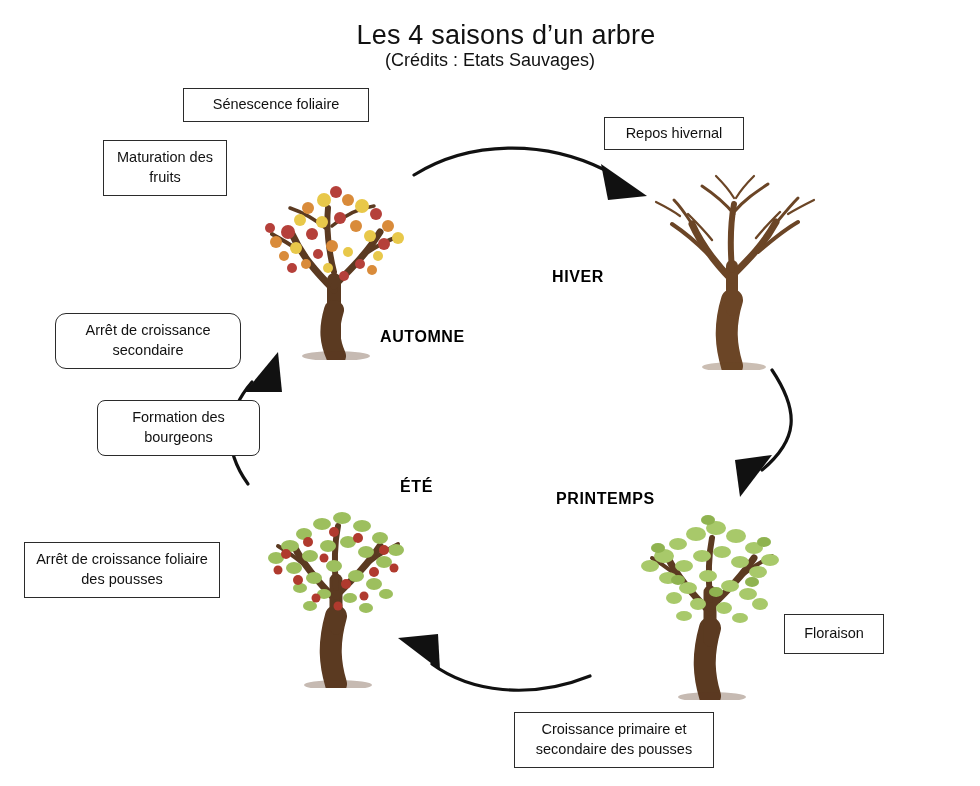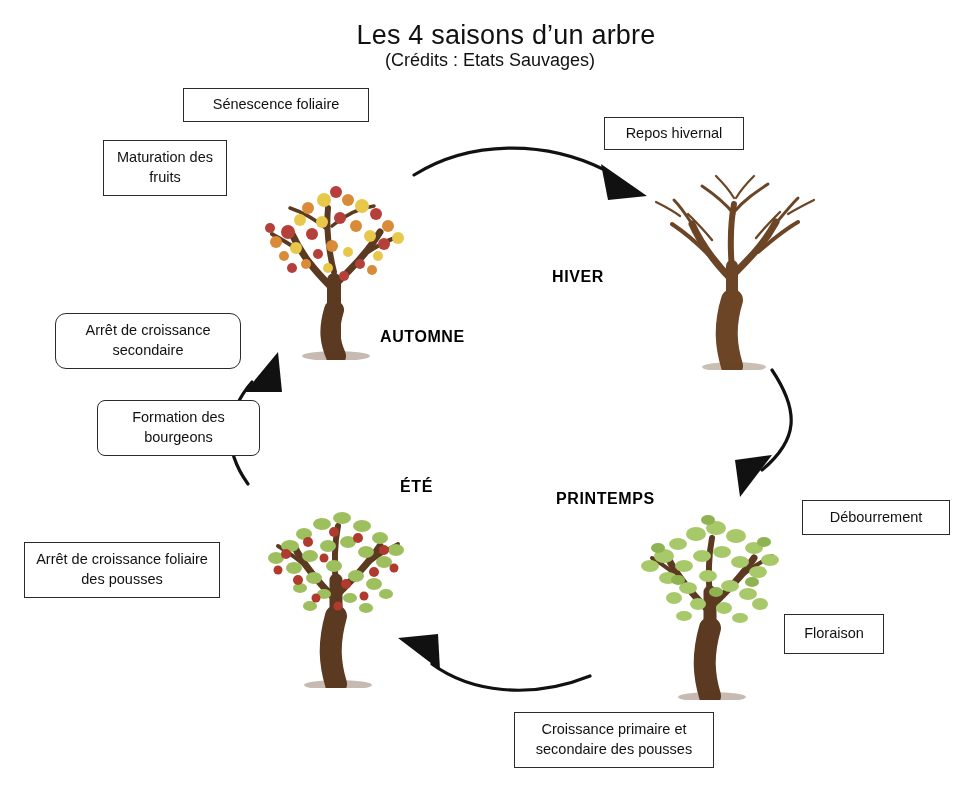--- a/index.html
+++ b/index.html
@@ -301,21 +301,20 @@
   <div class="box" style="left:183px; top:88px; width:186px; height:34px;">Sénescence foliaire</div>
 
   <div class="box" style="left:103px; top:140px; width:124px; height:56px;">Maturation des fruits</div>
 
   <div class="box" style="left:604px; top:117px; width:140px; height:33px;">Repos hivernal</div>
 
   <div class="box" style="left:55px; top:313px; width:186px; height:56px;border-radius:11px;">Arrêt de croissance secondaire</div>
 
   <div class="box" style="left:97px; top:400px; width:163px; height:56px;border-radius:8px;">Formation des bourgeons</div>
 
-  <div class="box" style="left:802px; top:500px; width:148px; height:35px;">Débourrement</div>
 
   <div class="box" style="left:784px; top:614px; width:100px; height:40px;">Floraison</div>
 
   <div class="box" style="left:24px; top:542px; width:196px; height:56px;">Arrêt de croissance foliaire des pousses</div>
 
   <div class="box" style="left:514px; top:712px; width:200px; height:56px;">Croissance primaire et secondaire des pousses</div>
 
 </div>
 
 </body></html>

